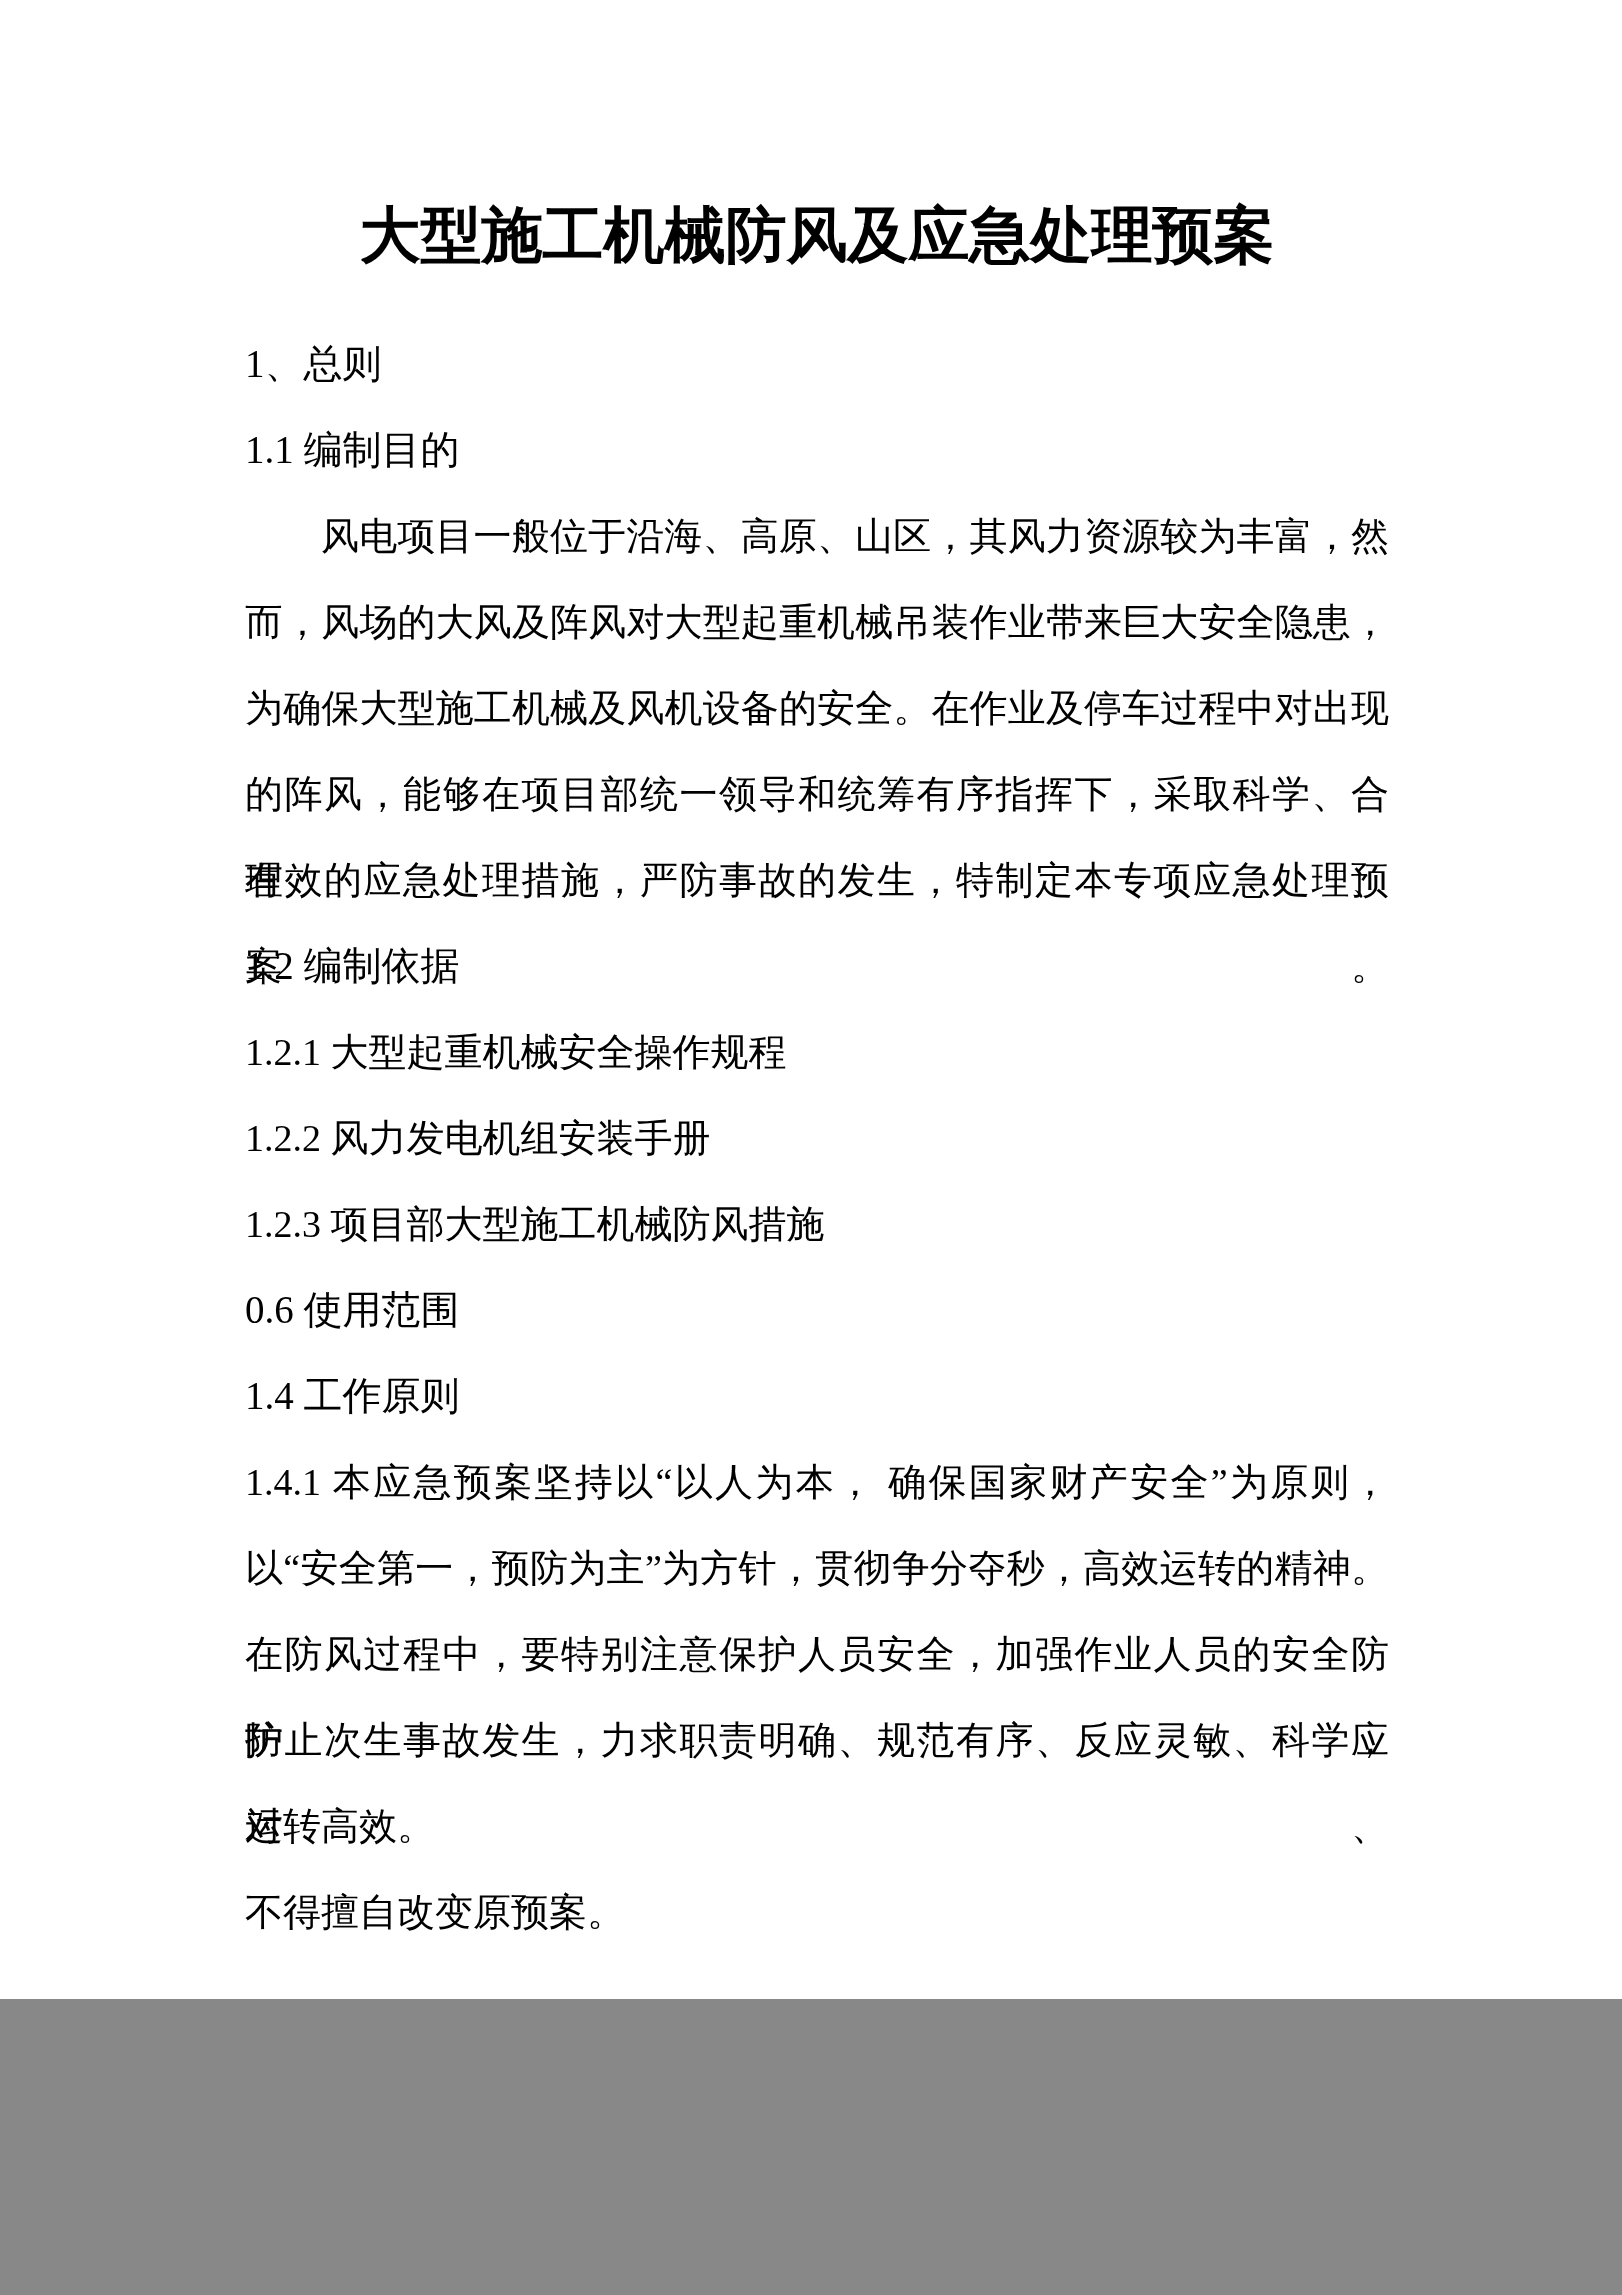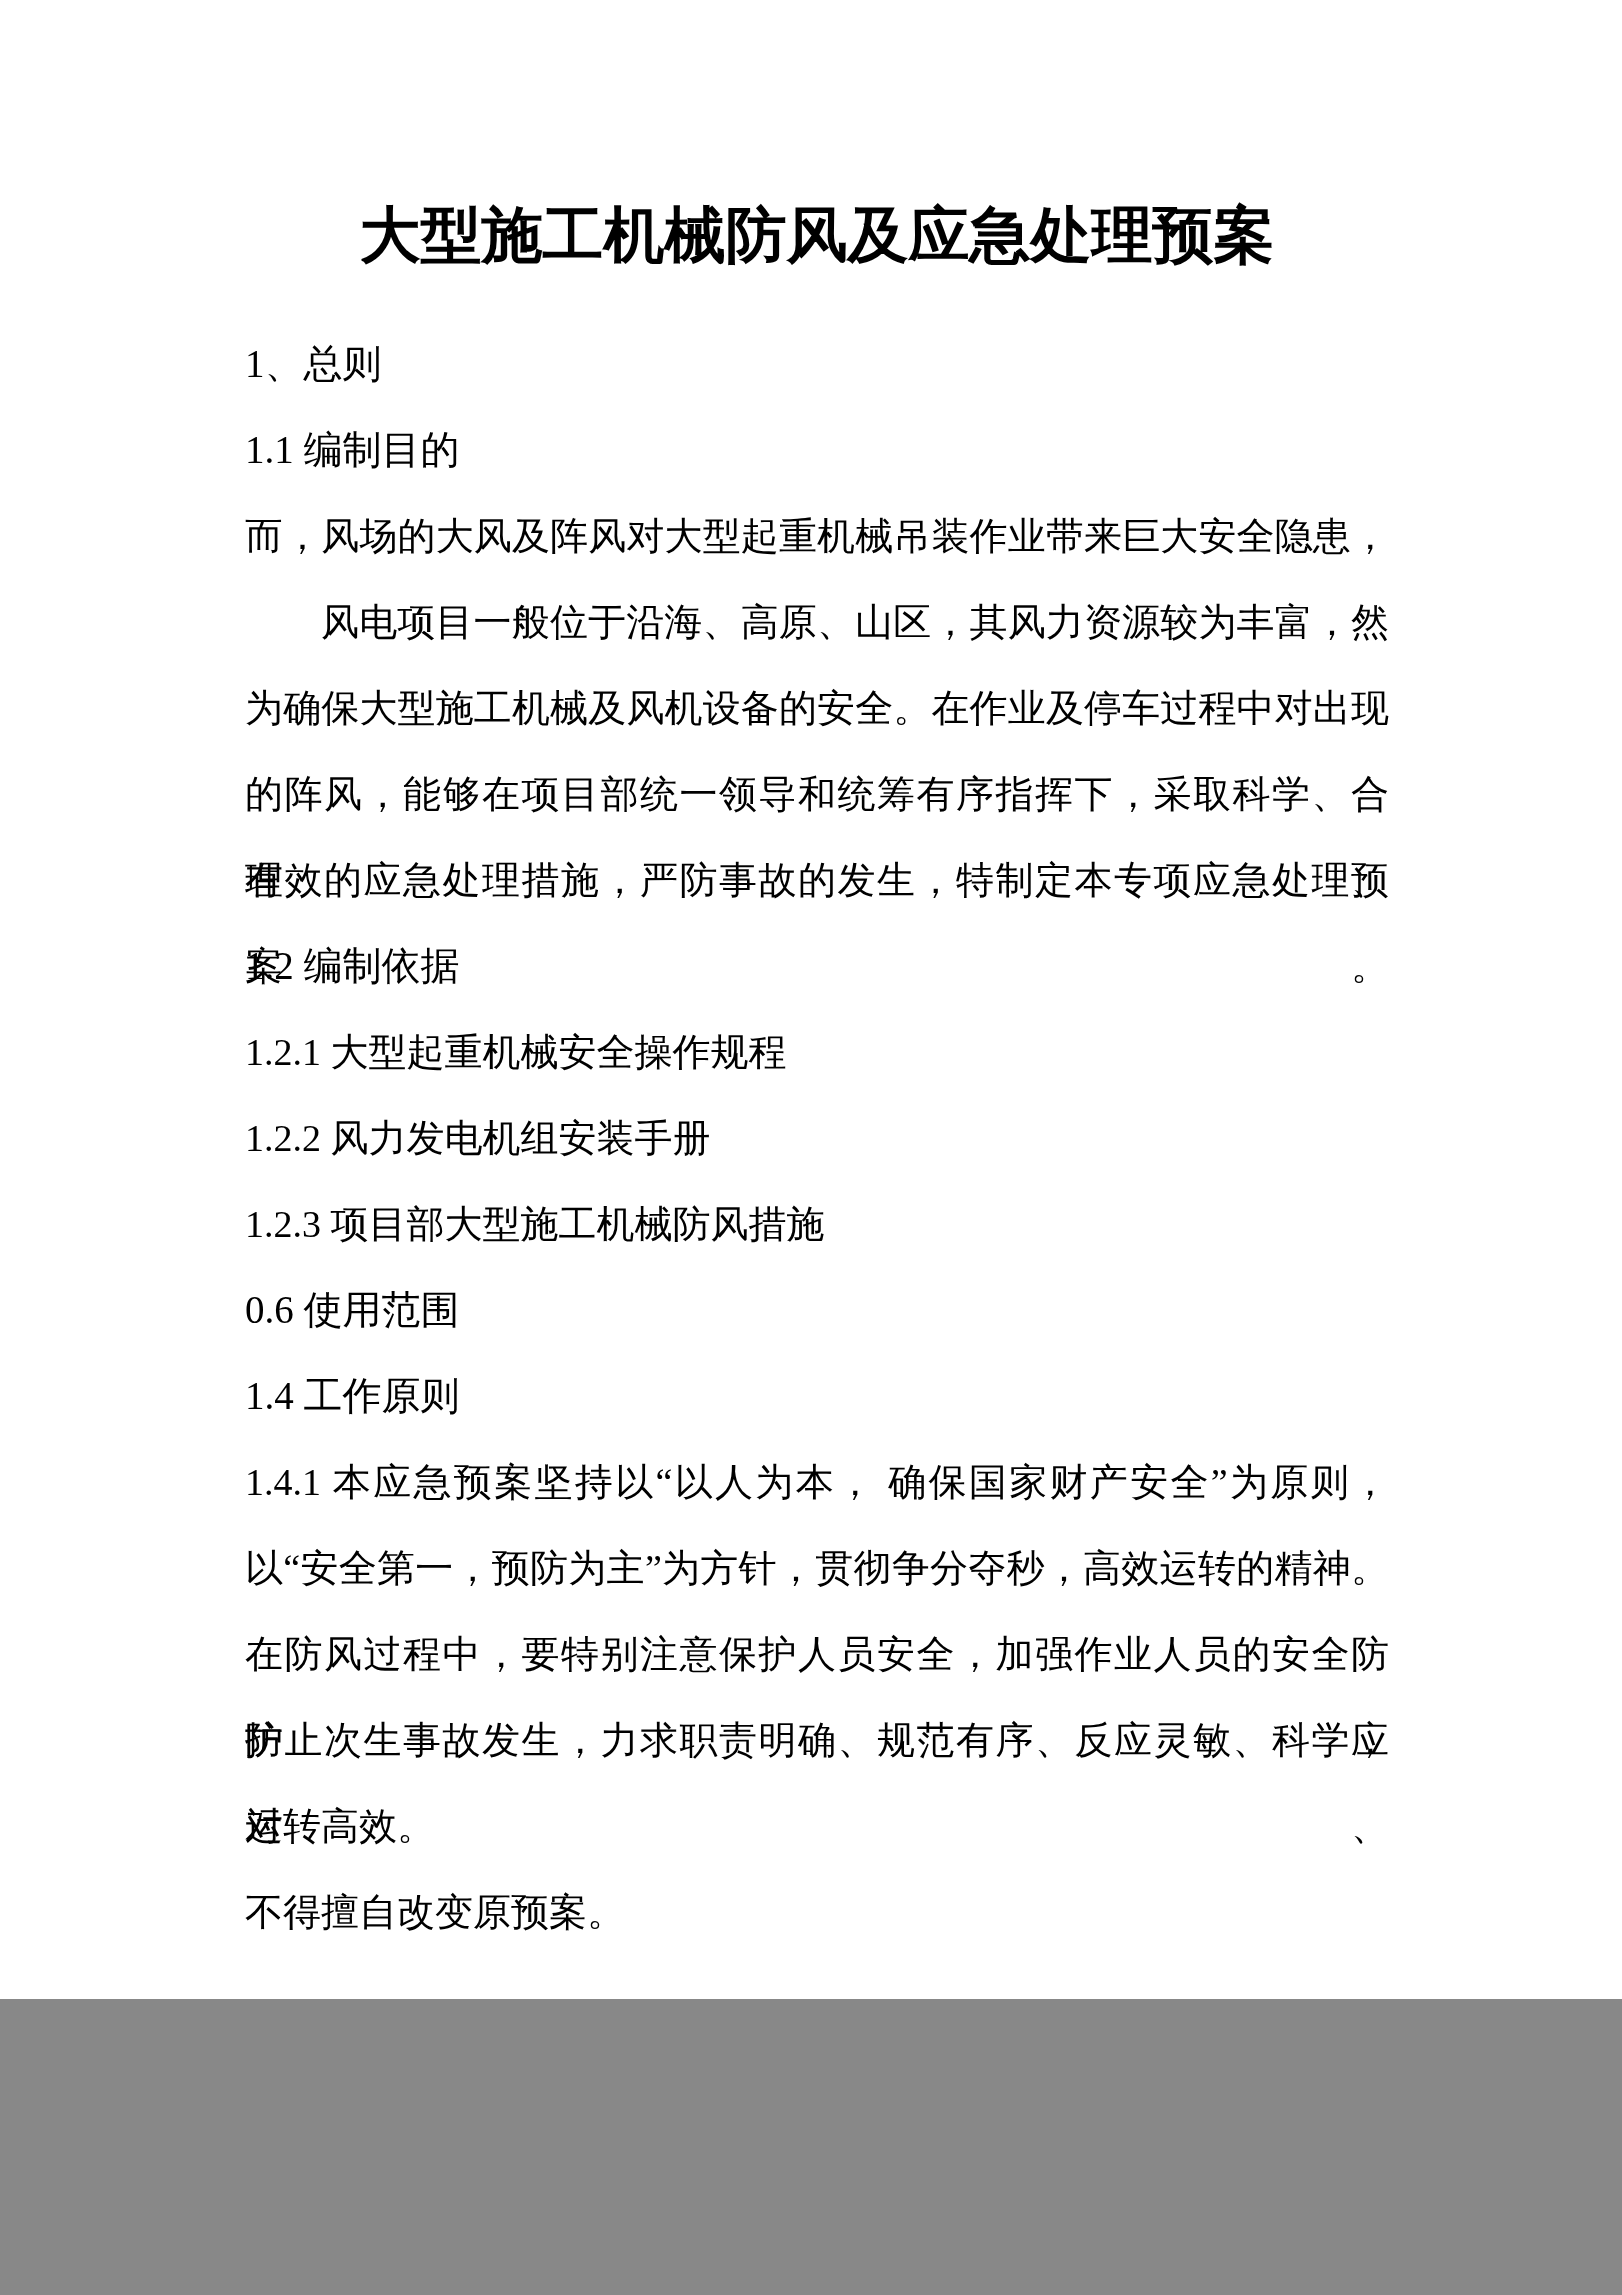--- a/index.html
+++ b/index.html
@@ -60,22 +60,22 @@
   <div class="content">
 
     <div class="doc-title">大型施工机械防风及应急处理预案</div>
 
     <div class="lines">
 
       <div class="line h">1、总则</div>
 
       <div class="line h">1.1 编制目的</div>
 
+      <div class="line j indent">风电项目一般位于沿海、高原、山区，其风力资源较为丰富，然</div>
       <div class="line j">而，风场的大风及阵风对大型起重机械吊装作业带来巨大安全隐患，</div>
-      <div class="line j indent">风电项目一般位于沿海、高原、山区，其风力资源较为丰富，然</div>
       <div class="line j">为确保大型施工机械及风机设备的安全。在作业及停车过程中对出现</div>
       <div class="line j">的阵风，能够在项目部统一领导和统筹有序指挥下，采取科学、合理、</div>
       <div class="line j">有效的应急处理措施，严防事故的发生，特制定本专项应急处理预案。</div>
 
       <div class="line h">1.2 编制依据</div>
 
       <div class="line">1.2.1 大型起重机械安全操作规程</div>
       <div class="line">1.2.2 风力发电机组安装手册</div>
       <div class="line">1.2.3 项目部大型施工机械防风措施</div>
 

